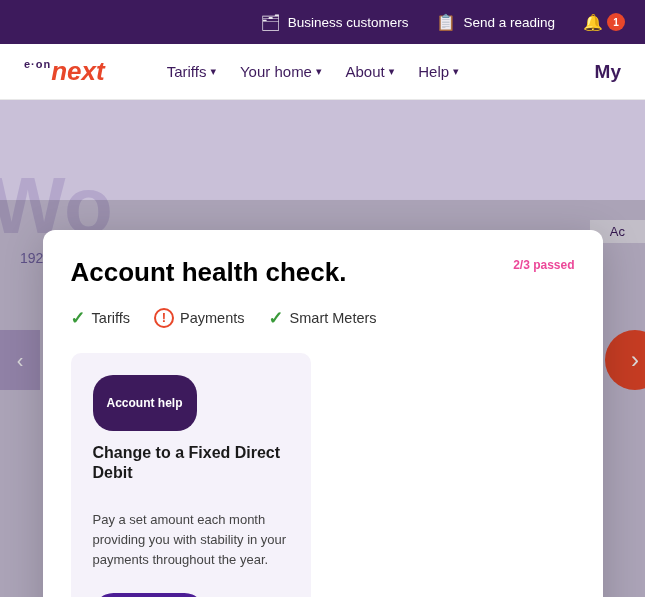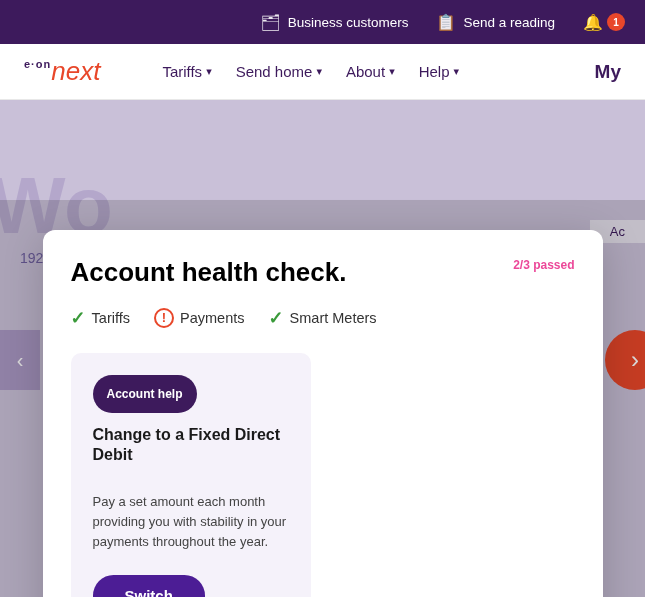--- a/index.html
+++ b/index.html
@@ -69,21 +69,21 @@
       margin-right: 20px;
     }
     .logo-eon {
       font-size: 11px;
       font-weight: 700;
       color: #3d1a5c;
       letter-spacing: 1px;
     }
     .logo-next {
       font-size: 26px;
-      font-weight: 400;
+      font-weight: 700;
       color: #e8472a;
       font-style: italic;
       line-height: 0.95;
       text-align: right;
     }
     .nav-items {
       display: flex;
       align-items: center;
       gap: 4px;
       flex: 1;
@@ -270,21 +270,21 @@
     .sub-card {
       background: #f5f2fa;
       border-radius: 10px;
       padding: 22px;
       width: 240px;
     }
     .sub-card-badge {
       background: #3d1a5c;
       color: #fff;
       border-radius: 20px;
-      padding: 12px 14px;
+      padding: 21px 14px;
       font-size: 12px;
       font-weight: 600;
       display: inline-block;
       margin-bottom: 12px;
     }
     .sub-card-title {
       font-size: 16px;
       font-weight: 800;
       color: #1a1a1a;
       margin-bottom: 26px;
@@ -329,21 +329,21 @@
   <div class="logo">
     <span class="logo-eon">e·on</span>
     <span class="logo-next">next</span>
   </div>
   <div class="nav-items">
     <div class="nav-item">
       <span>Tariffs</span>
       <span class="nav-chevron">▾</span>
     </div>
     <div class="nav-item">
-      <span>Send home</span>
+      <span>Your home</span>
       <span class="nav-chevron">▾</span>
     </div>
     <div class="nav-item">
       <span>About</span>
       <span class="nav-chevron">▾</span>
     </div>
     <div class="nav-item">
       <span>Help</span>
       <span class="nav-chevron">▾</span>
     </div>

